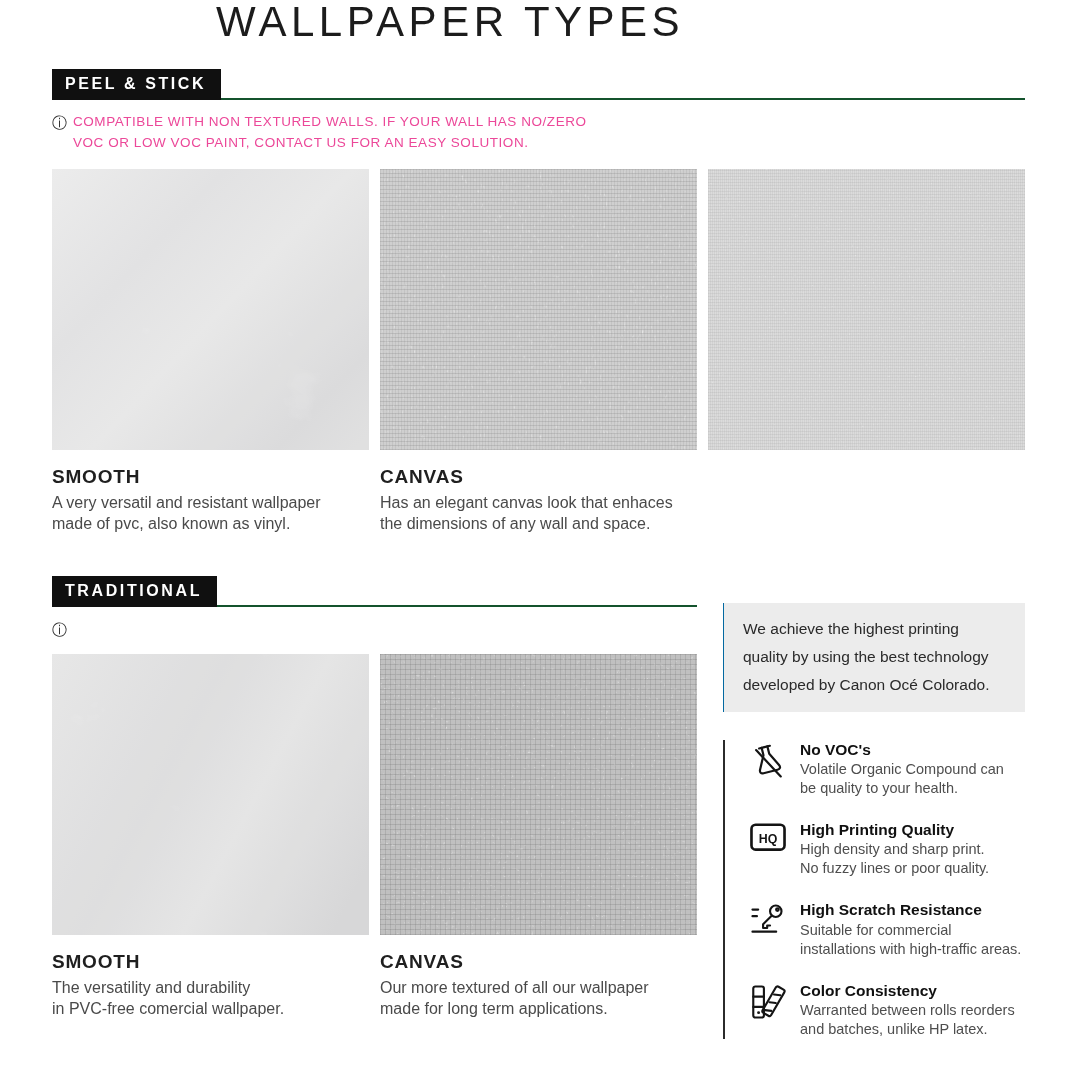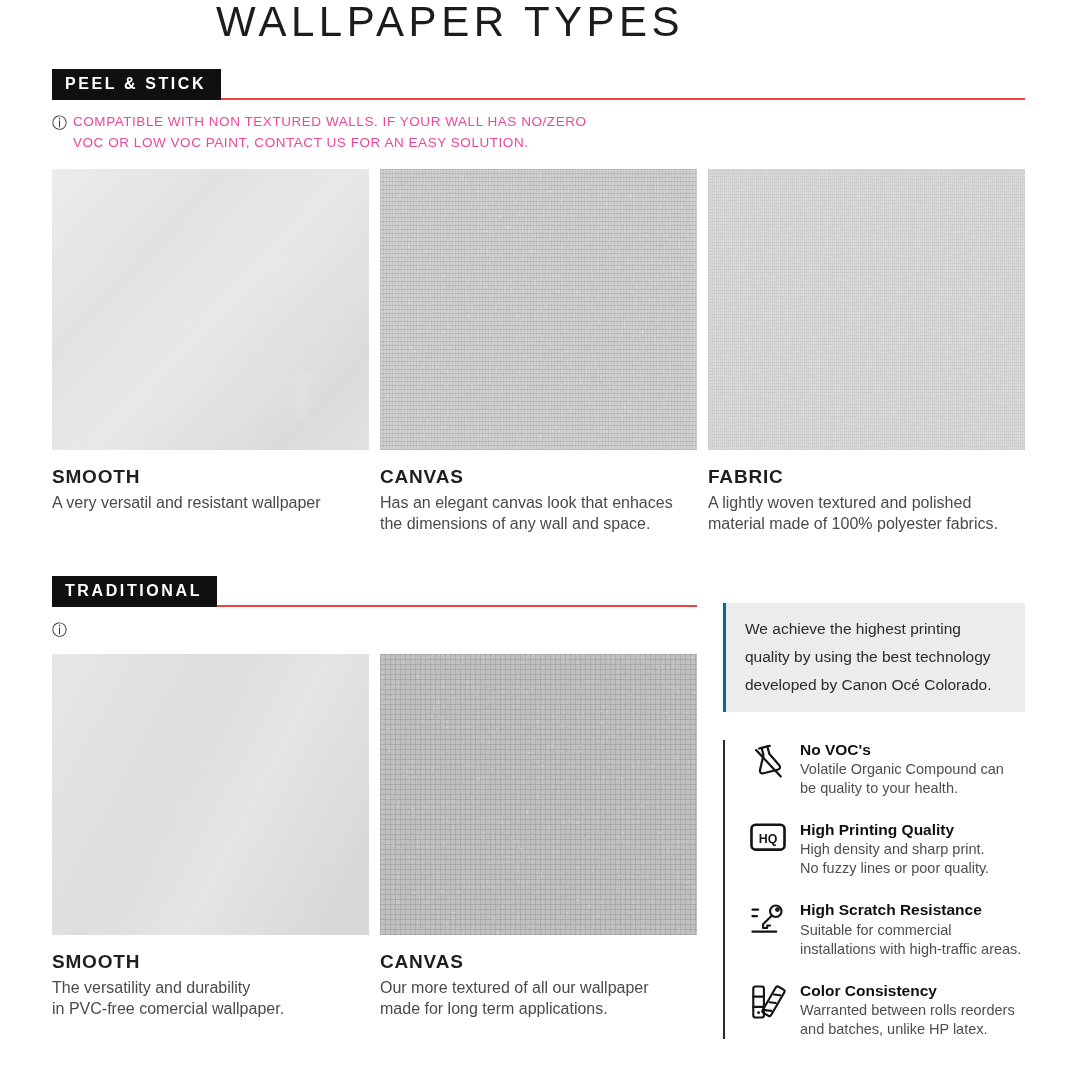--- a/index.html
+++ b/index.html
@@ -10,21 +10,21 @@
   }
   .page { position:relative; width:1080px; height:1080px; padding:0 55px 0 52px; }
 
   
   .title-wrap { width:796px; text-align:center; }
   .page-title {
     font-size:42px; font-weight:400; letter-spacing:4.5px; color:#1c1c1c; line-height:1.05;
   }
 
   
-  .section-header { display:flex; align-items:center; border-bottom:2px solid #ef4444; }
+  .section-header { display:flex; align-items:center; border-bottom:2px solid #14532d; }
   .section-header.traditional { width:645px; }
   .badge {
     display:inline-block; background:#101010; color:#ffffff;
     font-size:16px; font-weight:600; letter-spacing:2.6px;
     padding:5px 15px 6px 13px; line-height:1.25; margin-bottom:-2px;
   }
   .hdr1 { margin-top:25px; }
   .hdr2 { margin-top:41px; }
 
   
@@ -63,21 +63,21 @@
       #f7f7f7;
   }
 
   .swatch-label { margin-top:16px; }
   .swatch-name { font-size:19px; font-weight:600; letter-spacing:0.8px; color:#1f1f1f; line-height:1.2; }
   .swatch-desc { margin-top:4px; font-size:16px; color:#4a4a4a; line-height:1.3; }
 
   
   .right-panel { position:absolute; left:723px; top:603px; width:302px; }
   .highlight-box {
-    background:#ececec; border-left:3px solid #0369a1;
+    background:#ececec; border-left:1px solid #0369a1;
     padding:12px 14px 12px 19px;
     font-size:15.5px; color:#2a2a2a; line-height:1.82;
   }
   .features {
     margin-top:28px; border-left:2px solid #2b2b2b; padding-left:24px;
     display:flex; flex-direction:column; gap:22px;
   }
   .feature { display:flex; gap:13px; }
   .feature-icon { width:38px; flex:0 0 38px; display:flex; justify-content:center; padding-top:2px; }
   .feature-title { font-size:15.5px; font-weight:700; color:#101010; line-height:1.3; }
@@ -117,20 +117,21 @@
             <feColorMatrix type="matrix" values="0 0 0 0 0  0 0 0 0 0  0 0 0 0 0  0.9 0.9 0.9 0 0"></feColorMatrix>
           </filter>
             </defs>
           <rect width="100%" height="100%" filter="url(#fs1)" opacity="0.07"></rect>
         </svg>
       </div>
       <div class="swatch-label">
         <div class="swatch-name">SMOOTH</div>
         <div class="swatch-desc">
           <div>A very versatil and resistant wallpaper</div>
+          <div>made of pvc, also known as vinyl.</div>
         </div>
       </div>
     </div>
 
     <div>
       <div class="swatch tex-canvas">
         <svg class="tex" preserveAspectRatio="none">
           <defs>
               <filter id="fc1" x="0" y="0" width="100%" height="100%">
             <feTurbulence type="fractalNoise" baseFrequency="0.55 0.2" numOctaves="2" seed="4" stitchTiles="stitch"></feTurbulence>
@@ -153,27 +154,20 @@
       <div class="swatch tex-fabric">
         <svg class="tex" preserveAspectRatio="none">
           <defs>
               <filter id="ff1" x="0" y="0" width="100%" height="100%">
             <feTurbulence type="fractalNoise" baseFrequency="0.7 0.5" numOctaves="2" seed="9" stitchTiles="stitch"></feTurbulence>
             <feColorMatrix type="matrix" values="0 0 0 0 0  0 0 0 0 0  0 0 0 0 0  0.8 0.8 0.8 0 0"></feColorMatrix>
           </filter>
             </defs>
           <rect width="100%" height="100%" filter="url(#ff1)" opacity="0.10"></rect>
         </svg>
-      </div>
-      <div class="swatch-label">
-        <div class="swatch-name">FABRIC</div>
-        <div class="swatch-desc">
-          <div>A lightly woven textured and polished</div>
-          <div>material made of 100% polyester fabrics.</div>
-        </div>
       </div>
     </div>
   </div>
 
   <div class="section-header traditional hdr2">
     <span class="badge">TRADITIONAL</span>
   </div>
 
   <div class="note">
     <span class="info-glyph">ⓘ</span>

